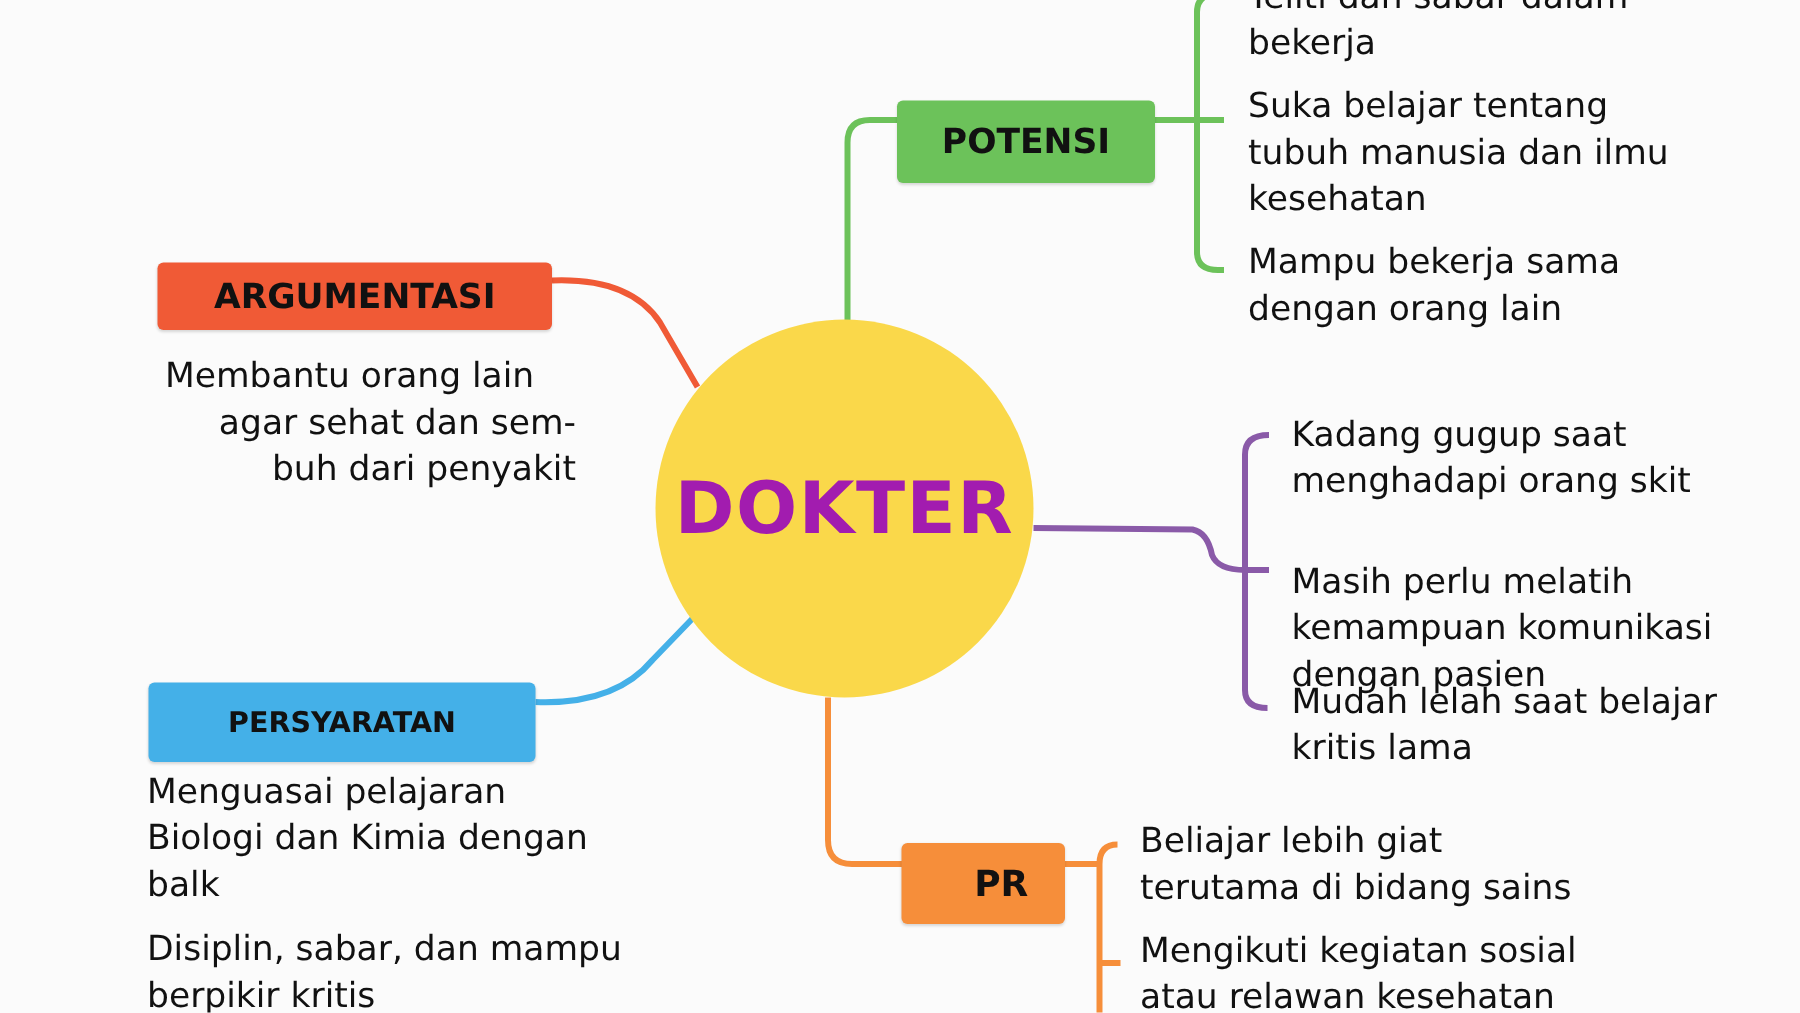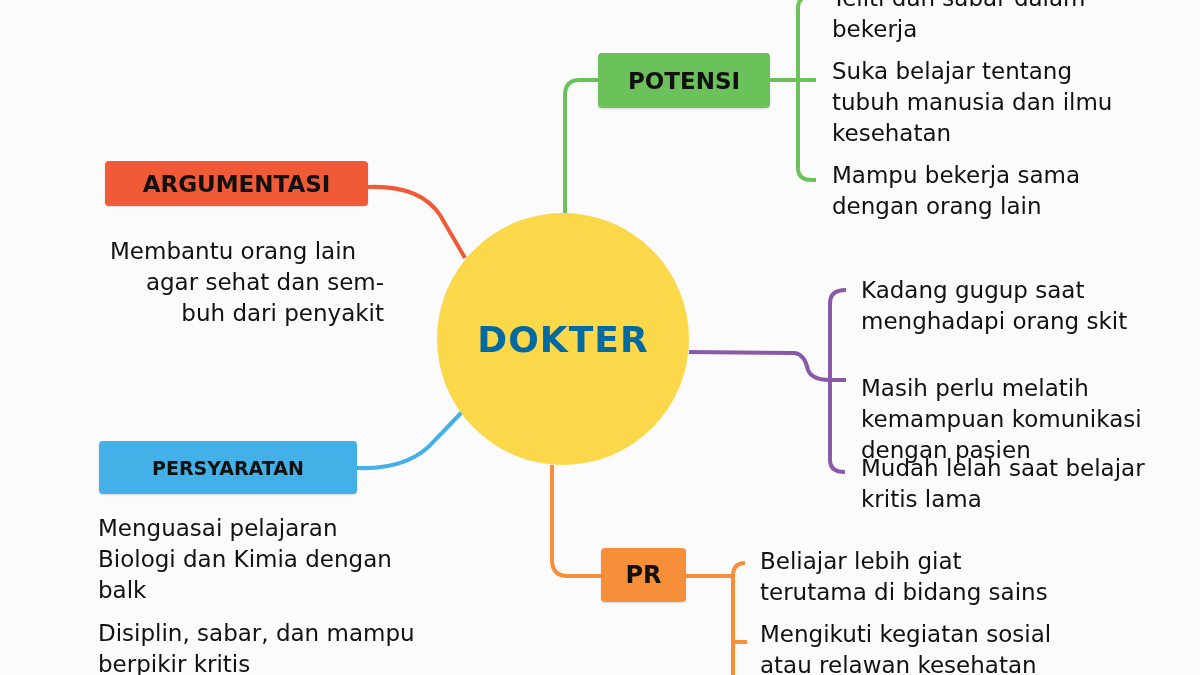--- a/index.html
+++ b/index.html
@@ -9,32 +9,33 @@
       font-family: "Liberation Sans", "DejaVu Sans", sans-serif;
       color: #111;
     }
     svg.connectors { position: absolute; left: 0; top: 0; width: 1200px; height: 675px; }
     .center {
       position: absolute; left: 437px; top: 213px; width: 252px; height: 252px;
       border-radius: 50%; background: #fad84a;
       display: flex; align-items: center; justify-content: center;
     }
     .center span {
-      font-family: "DejaVu Sans", sans-serif; font-weight: bold; font-size: 36px; letter-spacing: 1px; color: #0369a1;
+      font-family: "DejaVu Sans", sans-serif; font-weight: bold; font-size: 48px; letter-spacing: 1px; color: #a21caf;
     }
     .tag {
       position: absolute; border-radius: 4px;
       display: flex; align-items: center; justify-content: center;
       font-family: "DejaVu Sans", sans-serif; font-weight: bold; color: #111;
       box-shadow: 0 1px 2px rgba(0,0,0,0.15);
+      margin-top: 14px;
     }
     .tag-potensi { left: 598px; top: 53px; width: 172px; height: 55px; background: #6cc25a; font-size: 23px; }
     .tag-argumentasi { left: 105px; top: 161px; width: 263px; height: 45px; background: #f05a36; font-size: 23px; }
     .tag-persyaratan { left: 99px; top: 441px; width: 258px; height: 53px; background: #44b0e8; font-size: 19px; }
-    .tag-pr { left: 601px; top: 548px; width: 85px; height: 54px; background: #f68e3a; font-size: 24px; }
+    .tag-pr { left: 601px; top: 548px; width: 85px; height: 54px; background: #f68e3a; font-size: 24px; padding-left: 24px; }
     .txt {
       position: absolute; font-size: 23px; line-height: 31px; color: #111;
       font-family: "DejaVu Sans", sans-serif; white-space: nowrap;
     }
     .arg-text { text-align: right; }
     .line { display: block; }
   </style>
 </head>
 <body>
 

